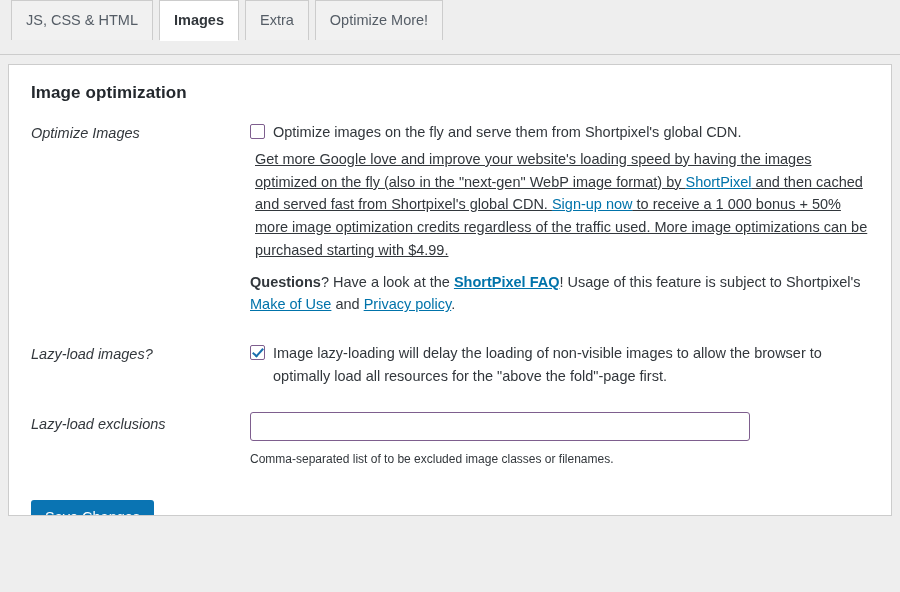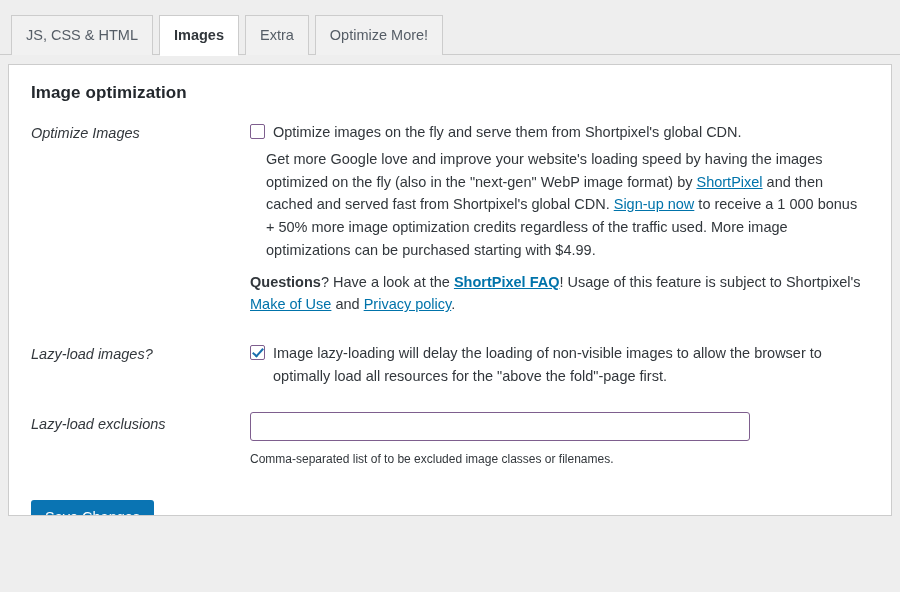--- a/index.html
+++ b/index.html
@@ -15,21 +15,20 @@
     color: #32373c;
     overflow: hidden;
   }
 
   
   .tab-bar {
     position: relative;
     height: 55px;
     box-sizing: border-box;
     padding-left: 11px;
-    padding-top: 15px;
     background: #eeeeee;
   }
   .tab-bar::after {
     content: "";
     position: absolute;
     left: 0;
     right: 0;
     bottom: 0;
     height: 1px;
     background: #cccccc;
@@ -145,23 +144,24 @@
     border: solid #1a6fad;
     border-width: 0 2px 2px 0;
     transform: rotate(42deg);
   }
   .cb-label {
     flex: 1 1 auto;
   }
 
   
   .desc {
-    margin: 4px 0 0 16px;
+    margin: 4px 0 0 5px;
     line-height: 1.57;
     max-width: 628px;
+    text-decoration: underline;
   }
   .desc-sub {
     margin: 9px 0 0 0;
     line-height: 1.57;
     max-width: 628px;
   }
 
   a.link {
     color: #0073aa;
     text-decoration: underline;

